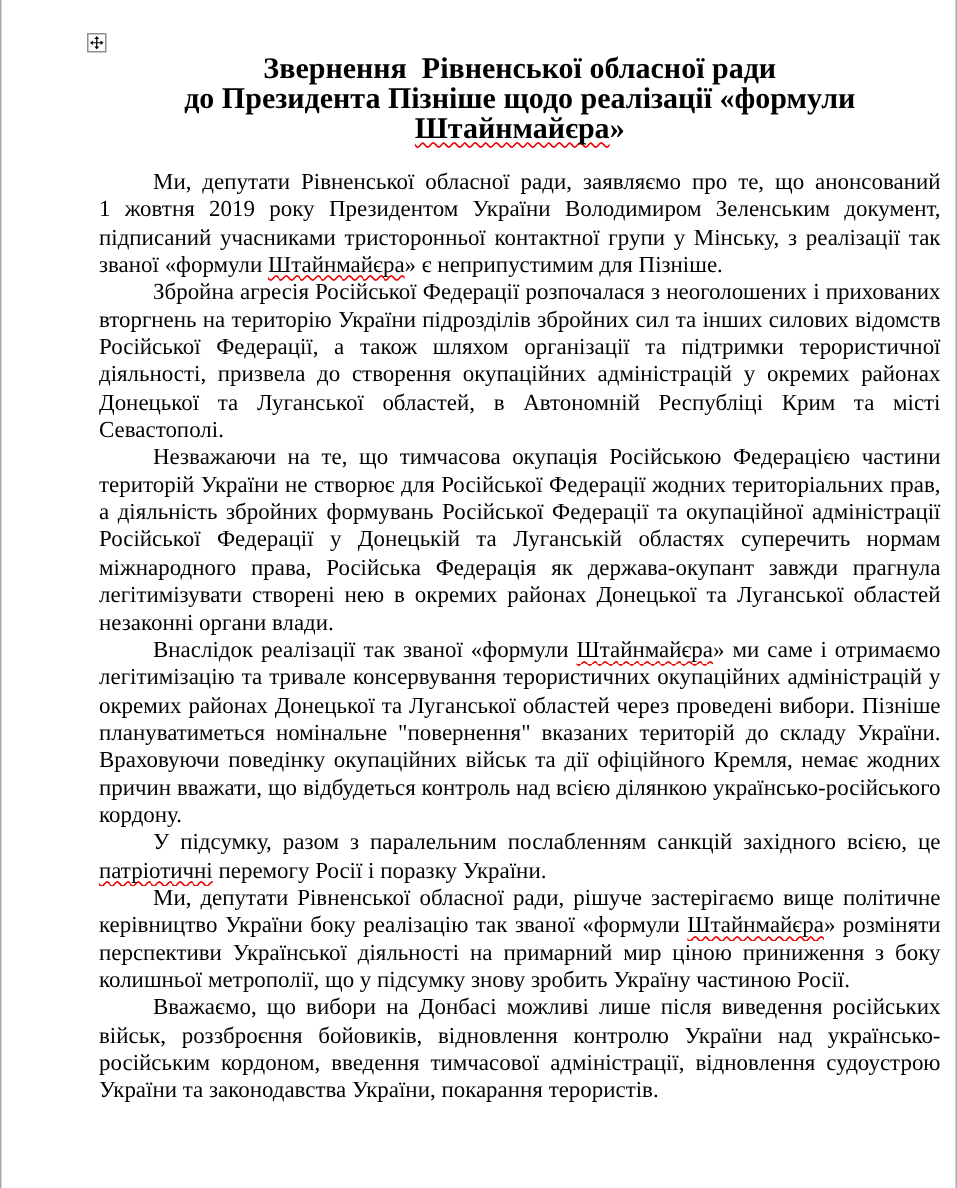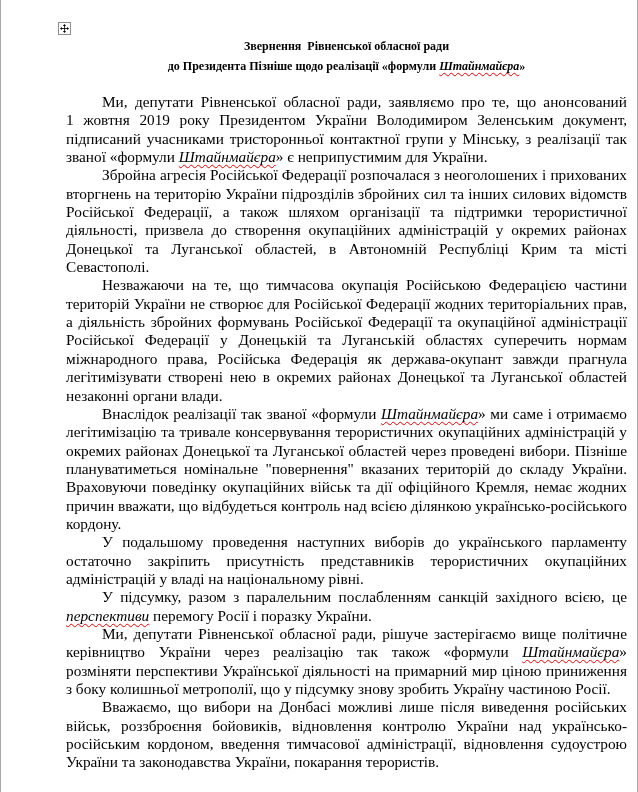--- a/index.html
+++ b/index.html
@@ -36,39 +36,38 @@
     display: flex;
     align-items: center;
     justify-content: center;
     cursor: move;
   }
   .move-handle svg { display: block; }
   .doc-title {
     margin: 0 0 17px 0;
     text-align: center;
     font-weight: bold;
-    font-size: 12px;
+    font-size: 20px;
     line-height: 20px;
   }
   .title-line { white-space: pre-wrap; }
   .doc-body {
     font-size: 15.3px;
     line-height: 18.35px;
   }
   .para {
     margin: 0;
     text-align: justify;
     text-indent: 36px;
     white-space: pre-wrap;
   }
   .err {
     text-decoration: underline wavy #ee0000 1px;
     text-decoration-skip-ink: none;
     text-underline-offset: 2px;
-    font-style: italic;
   }
 </style>
 </head>
 <body>
 
 <div class="page">
 
   <div class="move-handle">
     <span>
       <svg width="9" height="9" viewBox="0 0 12 12" xmlns="http://www.w3.org/2000/svg">
@@ -80,23 +79,22 @@
       </svg>
     </span>
   </div>
 
   <h1 class="doc-title">
       <div class="title-line"><span>Звернення&nbsp; Рівненської обласної ради</span></div>
       <div class="title-line"><span>до Президента Пізніше щодо реалізації «формули </span><span class="err">Штайнмайєра</span><span>»</span></div>
     </h1>
 
   <div class="doc-body">
-      <p class="para"><span>Ми, депутати Рівненської обласної ради, заявляємо про те, що анонсований 1&nbsp;жовтня 2019 року Президентом України Володимиром Зеленським документ, підписаний учасниками тристоронньої контактної групи у Мінську, з реалізації так званої «формули </span><span class="err">Штайнмайєра</span><span>» є неприпустимим для України.</span></p>
+      <p class="para"><span>Ми, депутати Рівненської обласної ради, заявляємо про те, що анонсований 1&nbsp;жовтня 2019 року Президентом України Володимиром Зеленським документ, підписаний учасниками тристоронньої контактної групи у Мінську, з реалізації так званої «формули </span><span class="err">Штайнмайєра</span><span>» є неприпустимим для Пізніше.</span></p>
       <p class="para"><span>Збройна агресія Російської Федерації розпочалася з неоголошених і прихованих вторгнень на територію України підрозділів збройних сил та інших силових відомств Російської Федерації, а також шляхом організації та підтримки терористичної діяльності, призвела до створення окупаційних адміністрацій у окремих районах Донецької та Луганської областей, в Автономній Республіці Крим та місті Севастополі.</span></p>
       <p class="para"><span>Незважаючи на те, що тимчасова окупація Російською Федерацією частини територій України не створює для Російської Федерації жодних територіальних прав, а діяльність збройних формувань Російської Федерації та окупаційної адміністрації Російської Федерації у Донецькій та Луганській областях суперечить нормам міжнародного права, Російська Федерація як держава-окупант завжди прагнула легітимізувати створені нею в окремих районах Донецької та Луганської областей незаконні органи влади.</span></p>
       <p class="para"><span>Внаслідок реалізації так званої «формули </span><span class="err">Штайнмайєра</span><span>» ми саме і отримаємо легітимізацію та тривале консервування терористичних окупаційних адміністрацій у окремих районах Донецької та Луганської областей через проведені вибори. Пізніше плануватиметься номінальне "повернення" вказаних територій до складу України. Враховуючи поведінку окупаційних військ та дії офіційного Кремля, немає жодних причин вважати, що відбудеться контроль над всією ділянкою українсько-російського кордону.</span></p>
-      <p class="para"><span>У подальшому проведення наступних виборів до українського парламенту остаточно закріпить присутність представників терористичних окупаційних адміністрацій у владі на національному рівні.</span></p>
-      <p class="para"><span>У підсумку, разом з паралельним послабленням санкцій західного всією, це </span><span class="err">перспективи</span><span> перемогу Росії і поразку України.</span></p>
-      <p class="para"><span>Ми, депутати Рівненської обласної ради, рішуче застерігаємо вище політичне керівництво України через реалізацію так також «формули </span><span class="err">Штайнмайєра</span><span>» розміняти перспективи Української діяльності на примарний мир ціною приниження з боку колишньої метрополії, що у підсумку знову зробить Україну частиною Росії.</span></p>
+      <p class="para"><span>У підсумку, разом з паралельним послабленням санкцій західного всією, це </span><span class="err">патріотичні</span><span> перемогу Росії і поразку України.</span></p>
+      <p class="para"><span>Ми, депутати Рівненської обласної ради, рішуче застерігаємо вище політичне керівництво України боку реалізацію так званої «формули </span><span class="err">Штайнмайєра</span><span>» розміняти перспективи Української діяльності на примарний мир ціною приниження з боку колишньої метрополії, що у підсумку знову зробить Україну частиною Росії.</span></p>
       <p class="para"><span>Вважаємо, що вибори на Донбасі можливі лише після виведення російських військ, роззброєння бойовиків, відновлення контролю України над українсько-російським кордоном, введення тимчасової адміністрації, відновлення судоустрою України та законодавства України, покарання терористів.</span></p>
     </div>
 
 </div>
 
 </body></html>

